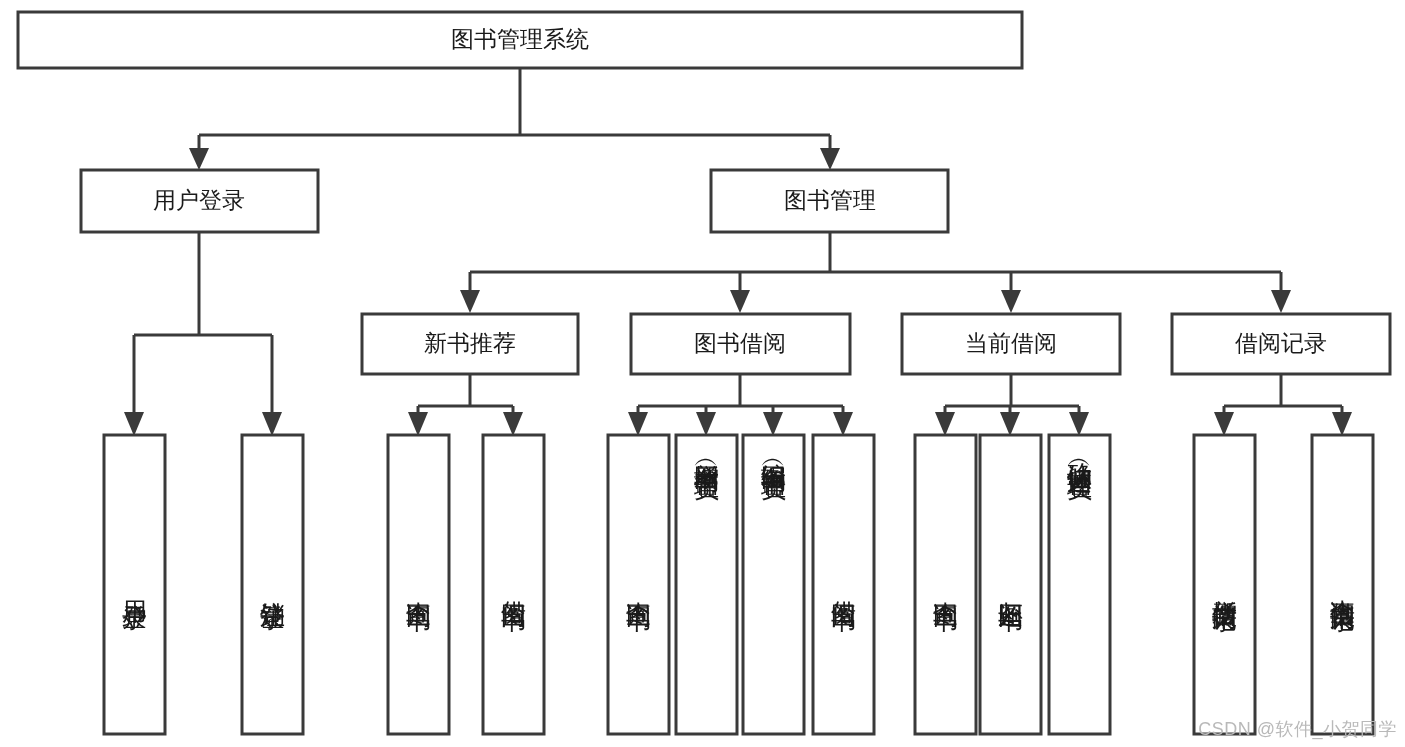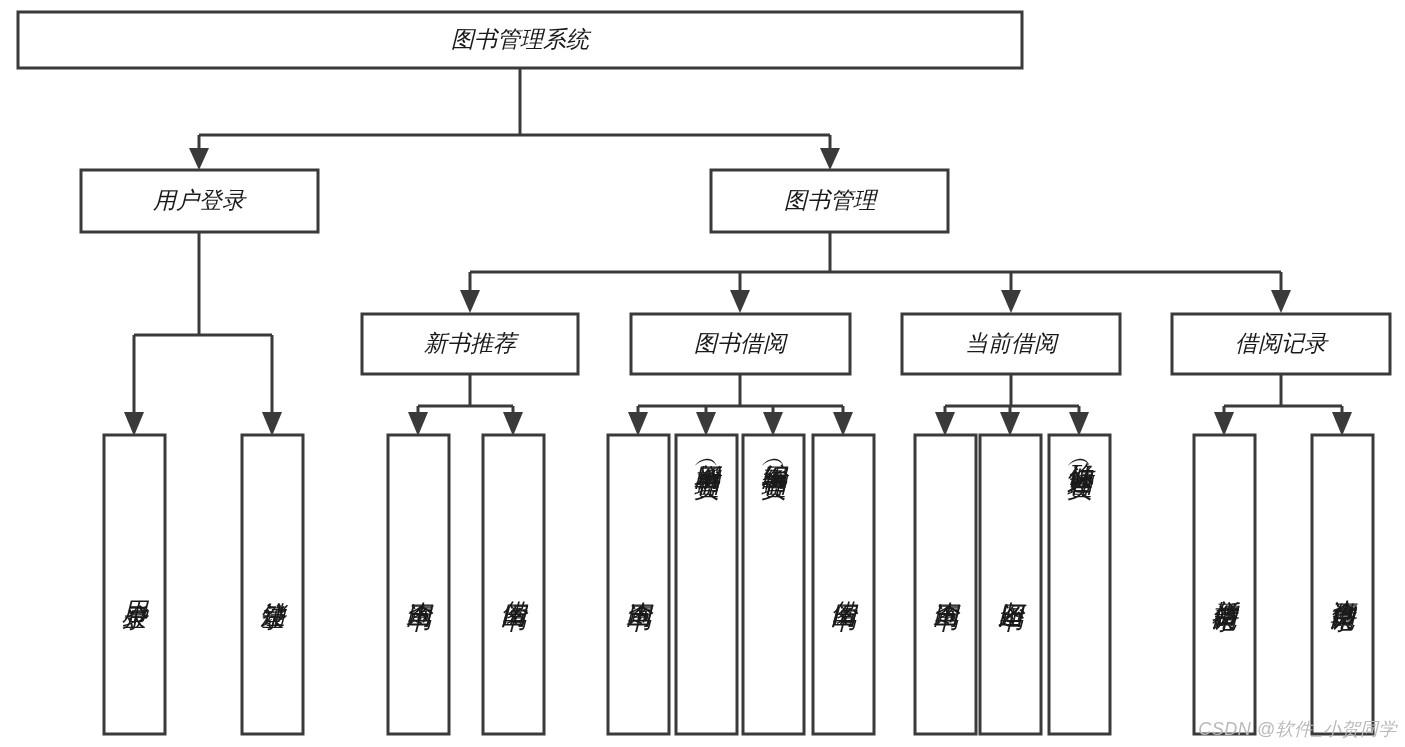--- a/index.html
+++ b/index.html
@@ -11,21 +11,20 @@
     width: 1405px;
     height: 747px;
     font-family: "Liberation Sans", "DejaVu Sans", sans-serif;
     overflow: hidden;
   }
   #diagram-root {
     position: relative;
     width: 1405px;
     height: 747px;
     background: #ffffff;
-    font-style: italic;
   }
   svg#tree-svg {
     position: absolute;
     left: 0;
     top: 0;
     width: 1405px;
     height: 747px;
     display: block;
   }
   .node-box {

